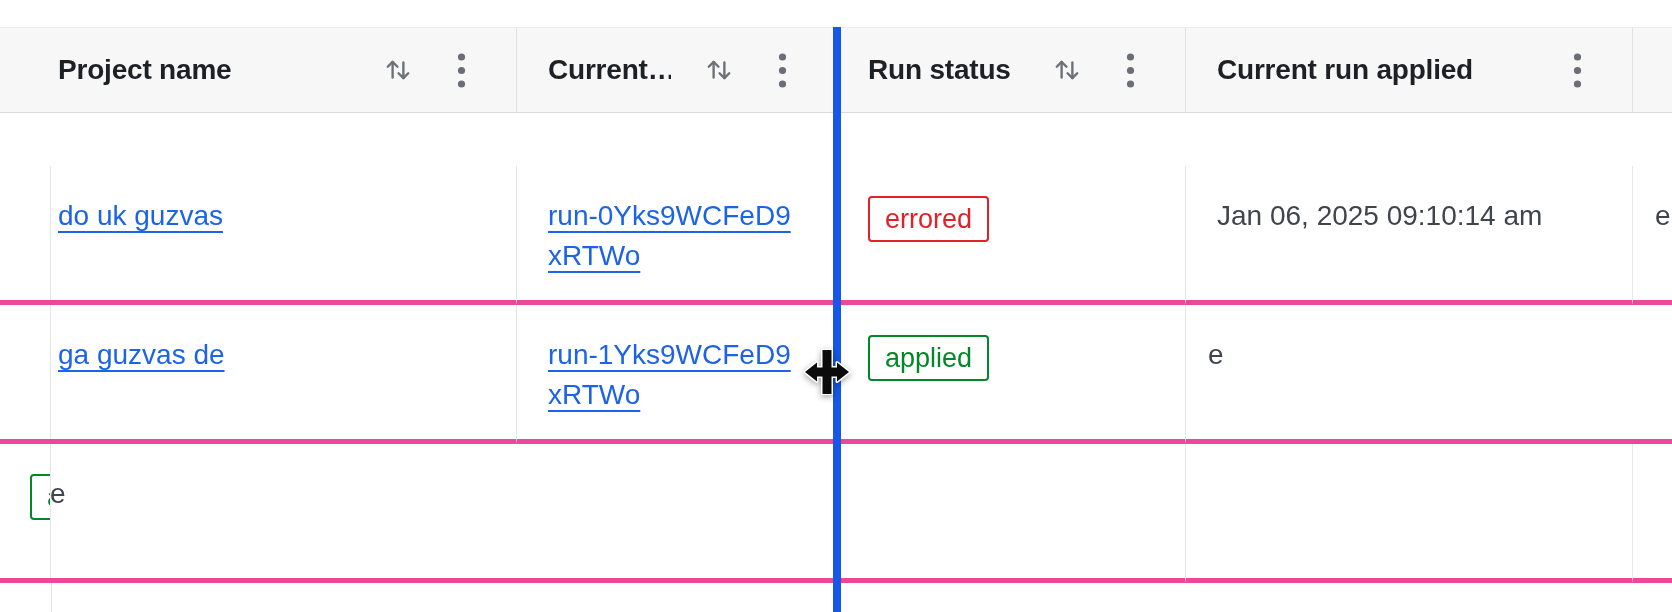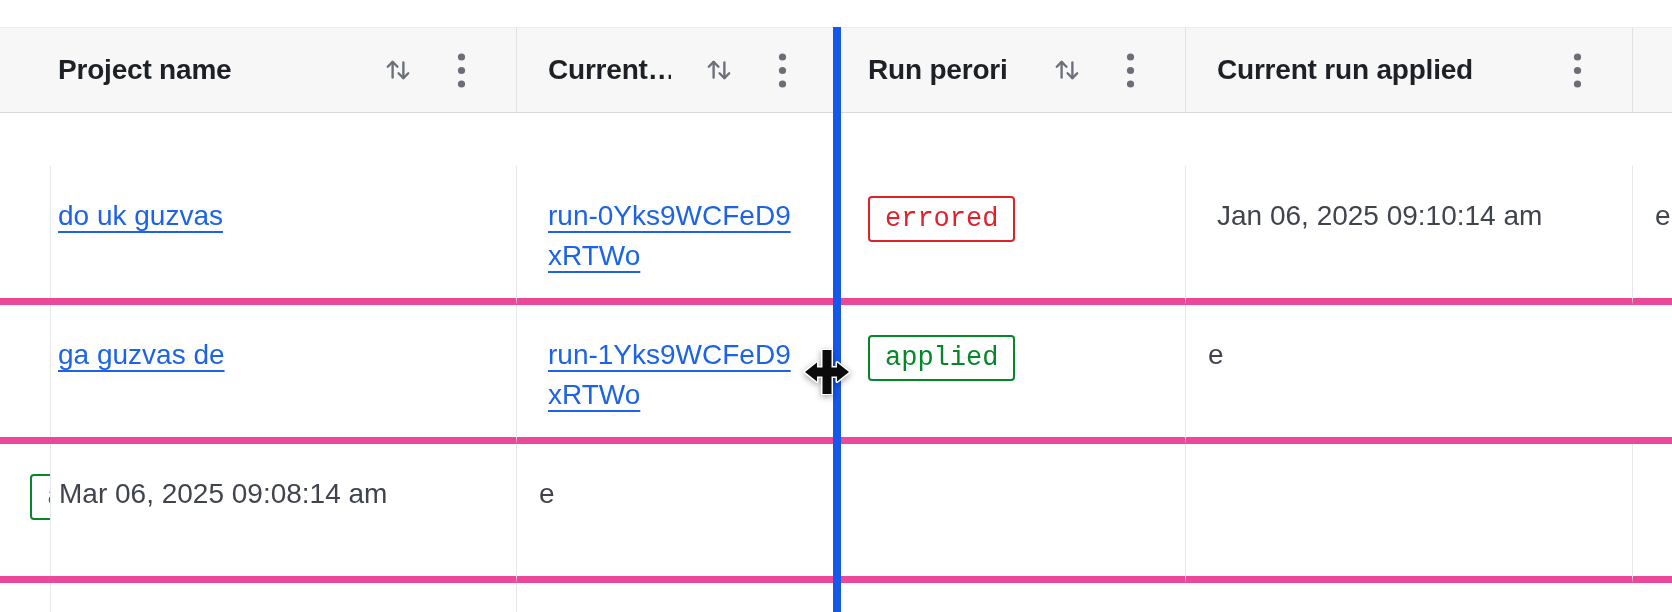--- a/index.html
+++ b/index.html
@@ -37,41 +37,41 @@
     flex:0 0 auto;background:none;border:none;padding:0;margin:0;
     display:flex;align-items:center;justify-content:center;cursor:pointer;
   }
   .sort-btn{width:30px;margin-left:18px;margin-right:26px;}
   .kebab-btn{width:14px;margin-right:26px;}
   .th.no-sort .th-label{margin-right:0;}
   
   .td{
     box-sizing:border-box;height:139px;
     border-right:1px solid #e6e7ea;
-    border-bottom:7px solid #ec4899;
+    border-bottom:5px solid #ec4899;
     padding:30px 20px 8px 30px;
     overflow:hidden;
     font-size:28px;color:#40444c;line-height:40px;
   }
   .td.last{border-right:none;padding-left:22px;}
   .td.pad31{padding-left:31px;}
   a.cell-link{
     color:#1c63e8;text-decoration:underline;
     text-decoration-thickness:2px;text-underline-offset:6px;
     white-space:nowrap;
   }
   a.run-link{
     display:inline-block;max-width:248px;white-space:normal;
     overflow-wrap:anywhere;word-break:break-all;
   }
   .badge{
     display:inline-flex;align-items:center;
     height:46px;box-sizing:border-box;
     padding:0 15px;border:2px solid;border-radius:4px;
-    background:#ffffff;font-size:27px;line-height:1;font-family:Liberation Mono, monospace;
+    background:#ffffff;font-size:27px;line-height:1;
   }
   .badge[data-status="errored"]{color:#e02128;border-color:#e02128;}
   .badge[data-status="applied"]{color:#038728;border-color:#038728;}
   .date-text{white-space:nowrap;}
   
   .resize-line{
     position:absolute;left:833px;top:27px;width:8px;height:585px;
     background:#1557eb;z-index:5;
   }
   .cursor-icon{
@@ -120,21 +120,21 @@
       <button class="icon-btn kebab-btn" aria-label="column menu">
         <svg width="9" height="37" viewBox="0 0 9 37" fill="#6b6e76">
           <circle cx="4.5" cy="5" r="3.6"></circle>
             <circle cx="4.5" cy="18.5" r="3.6"></circle>
             <circle cx="4.5" cy="32" r="3.6"></circle>
         </svg>
       </button>
     </div>
 
     <div class="th">
-      <span class="th-label">Run perori</span>
+      <span class="th-label">Run status</span>
       <button class="icon-btn sort-btn" aria-label="sort">
         <svg width="28" height="28" viewBox="0 0 26 26" fill="none" stroke="#6d7078" stroke-width="2.2" stroke-linecap="round" stroke-linejoin="round">
           <path d="M8 20 L8 5.5"></path>
             <path d="M3.5 10 L8 5.5 L12.5 10"></path>
           <path d="M18 6 L18 20.5"></path>
             <path d="M13.5 16 L18 20.5 L22.5 16"></path>
         </svg>
       </button>
       <button class="icon-btn kebab-btn" aria-label="column menu">
         <svg width="9" height="37" viewBox="0 0 9 37" fill="#6b6e76">
@@ -188,23 +188,20 @@
       <span class="badge" data-status="applied">applied</span>
     </div>
     <div class="td last">
       <span>e</span>
     </div>
 
     <div class="td"></div>
     <div class="td">
       <span class="badge" data-status="applied">applied</span>
     </div>
-    <div class="td pad31">
-      <span class="date-text">Mar 06, 2025 09:08:14 am</span>
-    </div>
     <div class="td last">
       <span>e</span>
     </div>
 
     <div class="td"></div>
     <div class="td">
       
     </div>
     <div class="td pad31">
       

